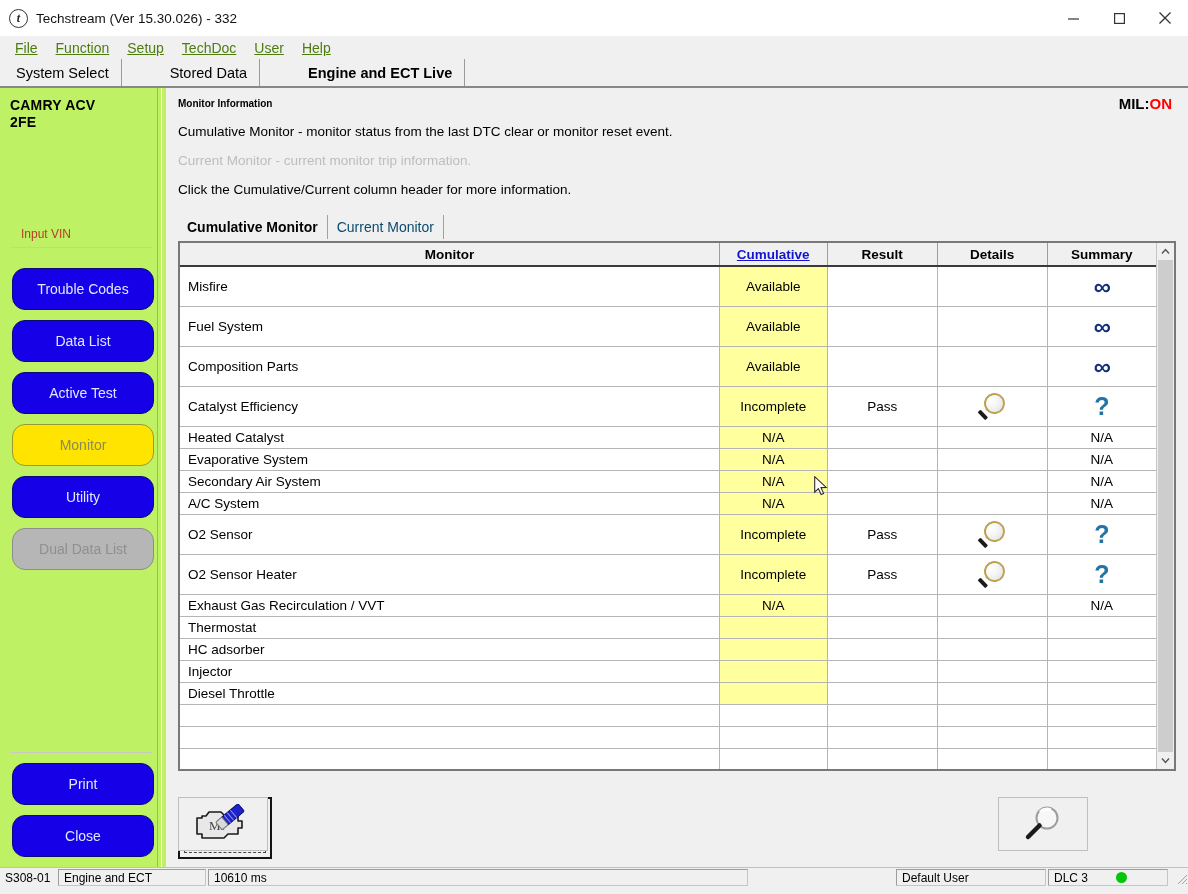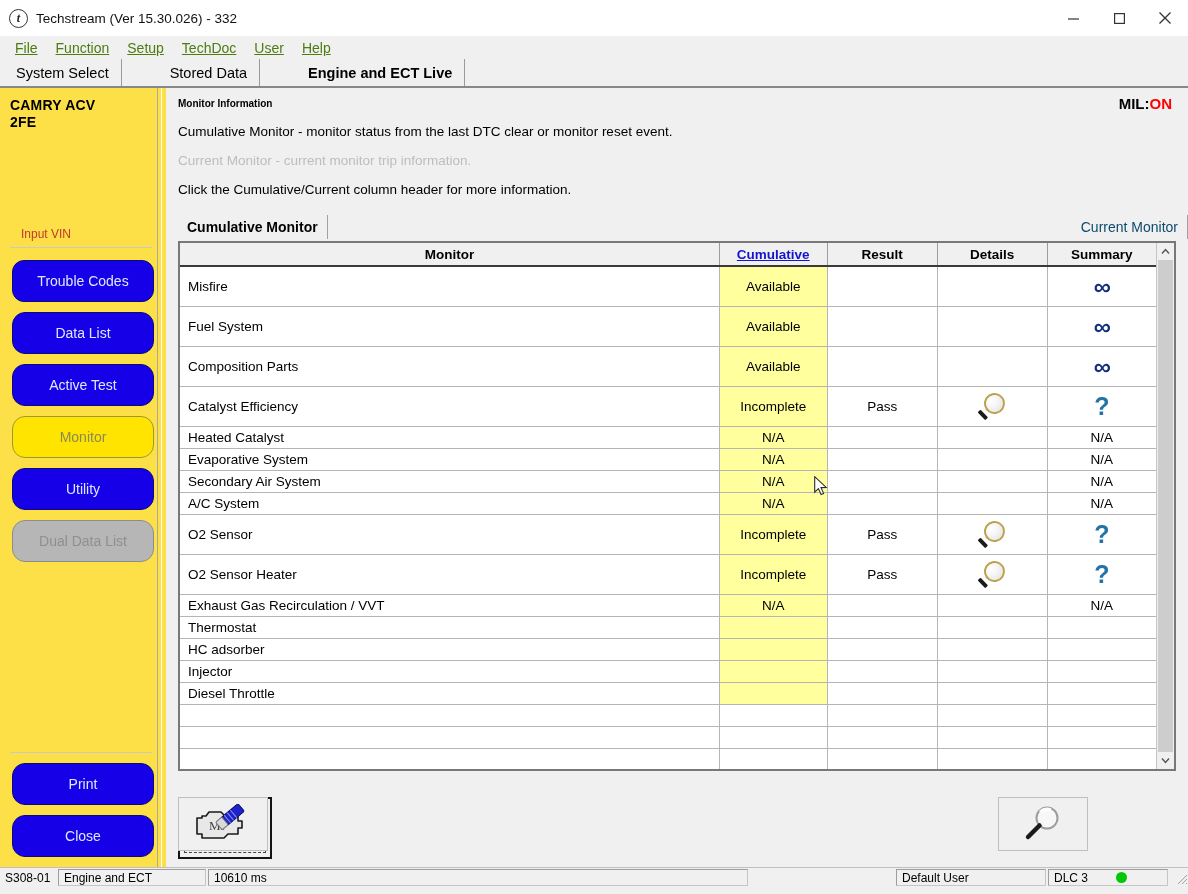--- a/index.html
+++ b/index.html
@@ -37,59 +37,59 @@
   .ttab{
     display:flex;align-items:center;padding:0 12px;font-size:14.5px;color:#000;
     border-right:1px solid #9b9b9b;
   }
   .ttab.active{font-weight:bold;}
   #tabstrip-underline{height:2px;background:#888;}
   
   #content{display:flex;height:779px;background:#f0f0f0;}
   
   #sidebar{
-    width:166px;flex:0 0 166px;background:#fde047;position:relative;
+    width:166px;flex:0 0 166px;background:#bef264;position:relative;
     display:flex;flex-direction:column;
   }
   #veh-title{
     font-size:14px;font-weight:bold;line-height:17px;color:#000;
     padding:9px 0 0 10px;letter-spacing:.2px;
   }
   #vin-link{
     color:#c0392b;font-size:12px;padding-left:21px;margin-top:96px;
   }
   #vin-rule{height:1px;background:#c9c9c9;margin:6px 14px 0 10px;}
   .sbtn{
     width:142px;height:42px;margin:10px auto 0 auto;border-radius:13px;
     display:flex;align-items:center;justify-content:center;
     font-size:14px;color:#dfe7ff;background:#1500e8;
     border:1px solid #0a0a78;box-sizing:border-box;
   }
-  .sbtn.first{margin-top:12px;border-radius:12px;}
+  .sbtn.first{margin-top:20px;}
   .sbtn.monitor{background:#ffe400;border:1px solid #9a9a35;color:#8a8a55;}
   .sbtn.disabled{background:#b6b6b6;border:1px solid #8d8d8d;color:#8f8f8f;}
   #sb-spacer{flex:1;}
   #bottom-rule{height:1px;background:#c9c9c9;margin:0 14px 0 10px;}
   #sb-bottom{padding-bottom:10px;}
   #sidebar-divider{
     position:absolute;right:4px;top:0;bottom:0;width:3px;
     border-left:1px solid #a8a8a8;border-right:1px solid #ffffff;
   }
   
   #main{flex:1;position:relative;padding:0 0 0 12px;}
   #panel-head{padding-top:7px;}
   #panel-title{font-size:10px;font-weight:bold;color:#000;display:inline-block;}
   #mil{
     position:absolute;right:16px;top:7px;font-size:15px;font-weight:bold;
   }
   #mil .milon{color:#ff0000;}
   .desc{font-size:13.5px;color:#000;margin-top:14px;}
   .desc.dim{color:#bdbdbd;}
   
-  #innertabs{display:flex;align-items:stretch;margin-top:18px;height:24px;justify-content:space-between;}
+  #innertabs{display:flex;align-items:stretch;margin-top:18px;height:24px;}
   .itab{
     display:flex;align-items:center;padding:0 9px;font-size:14px;
     border-right:1px solid #a0a0a0;color:#000;
   }
   .itab.active{font-weight:bold;}
   .itab.dim{color:#0c4a6e;}
   
   #tablewrap{
     margin-top:2px;margin-right:12px;
     border:2px solid #787878;background:#fff;

